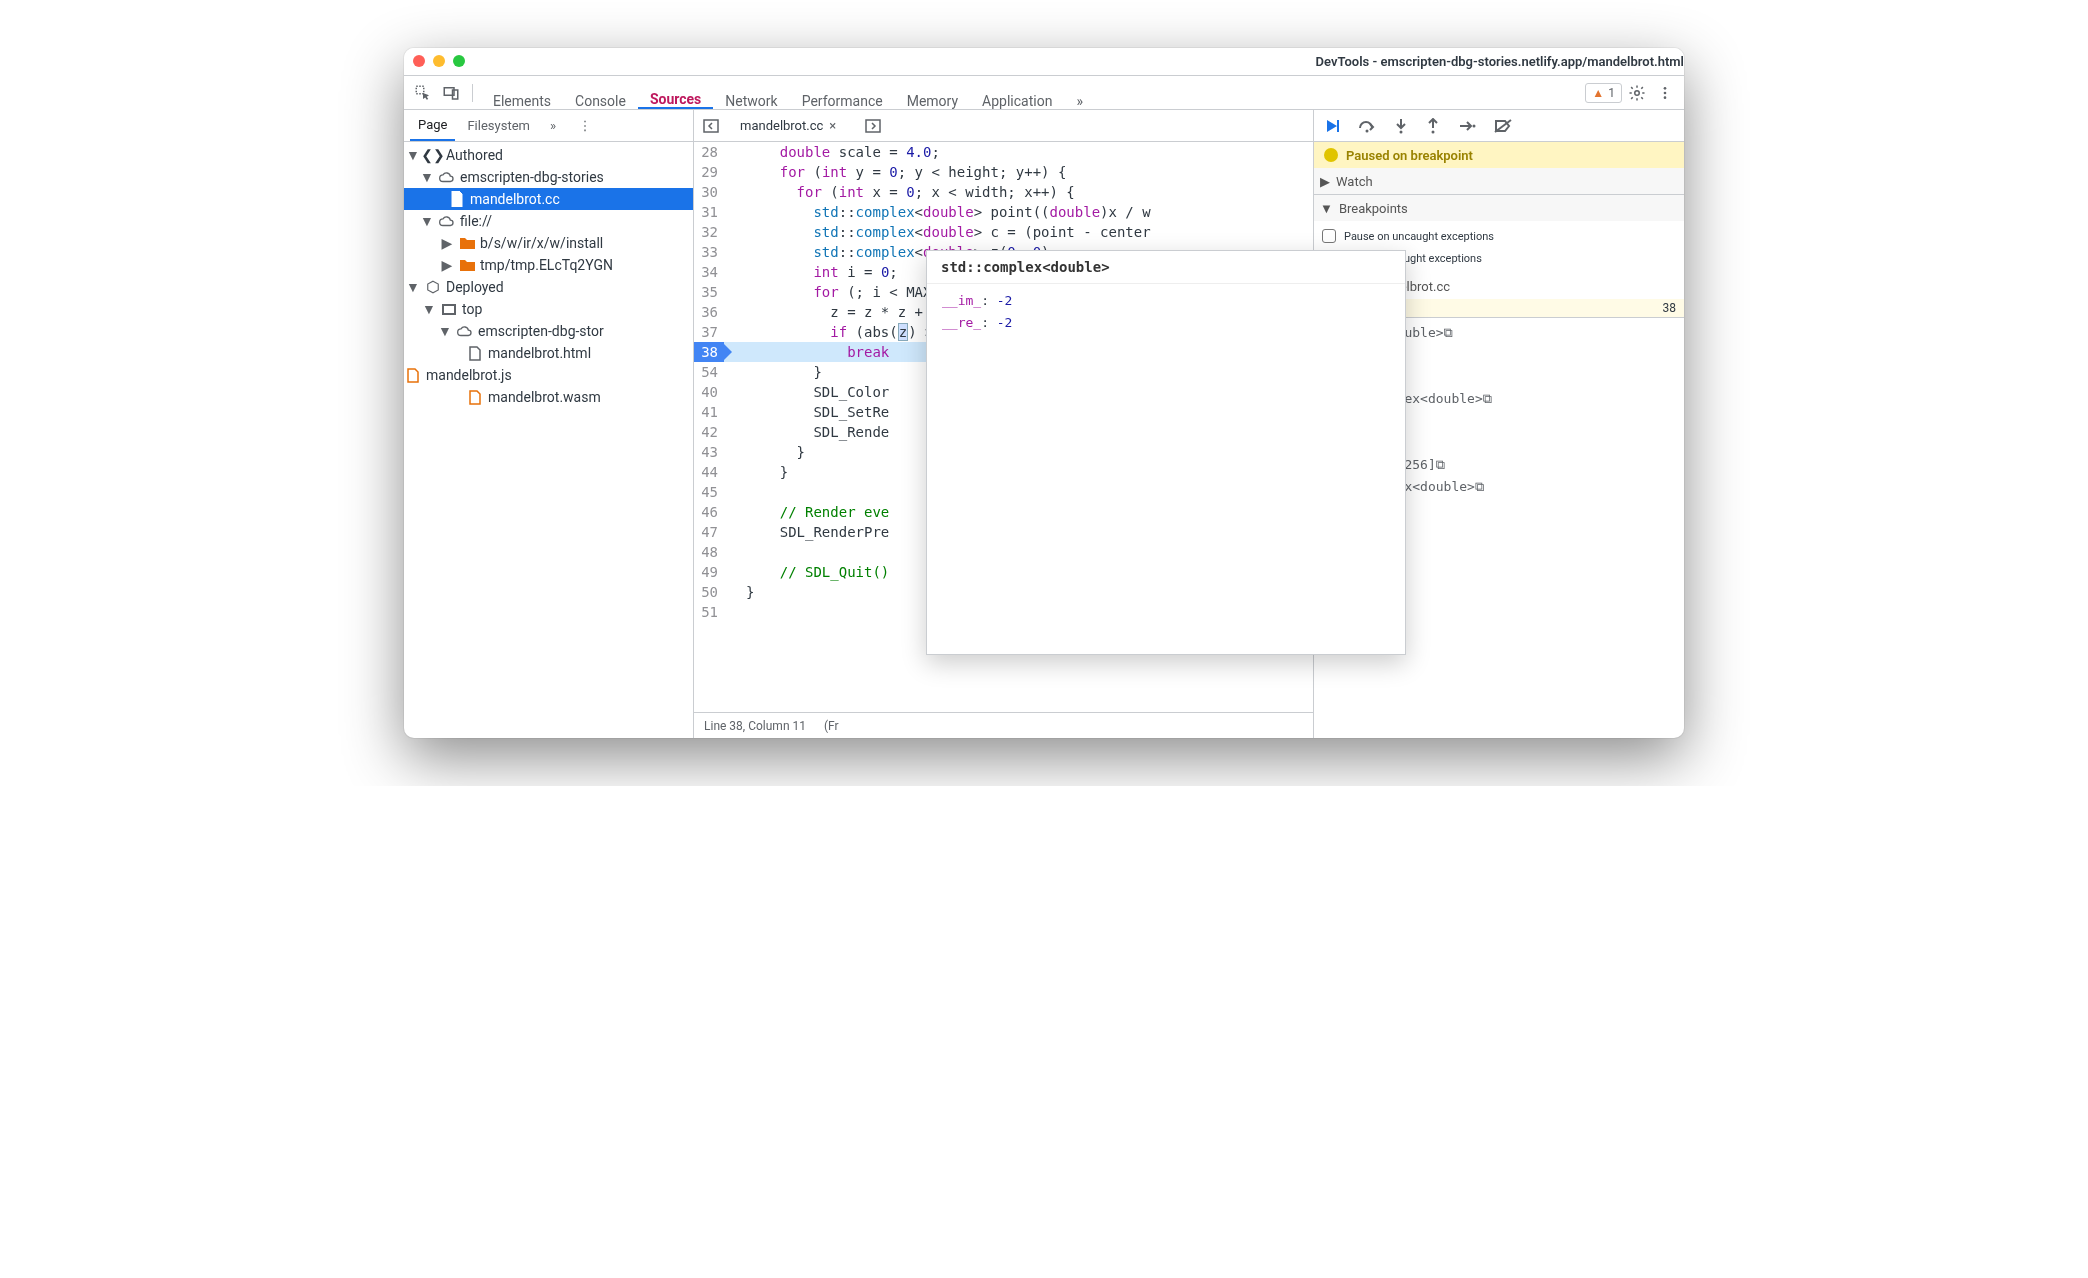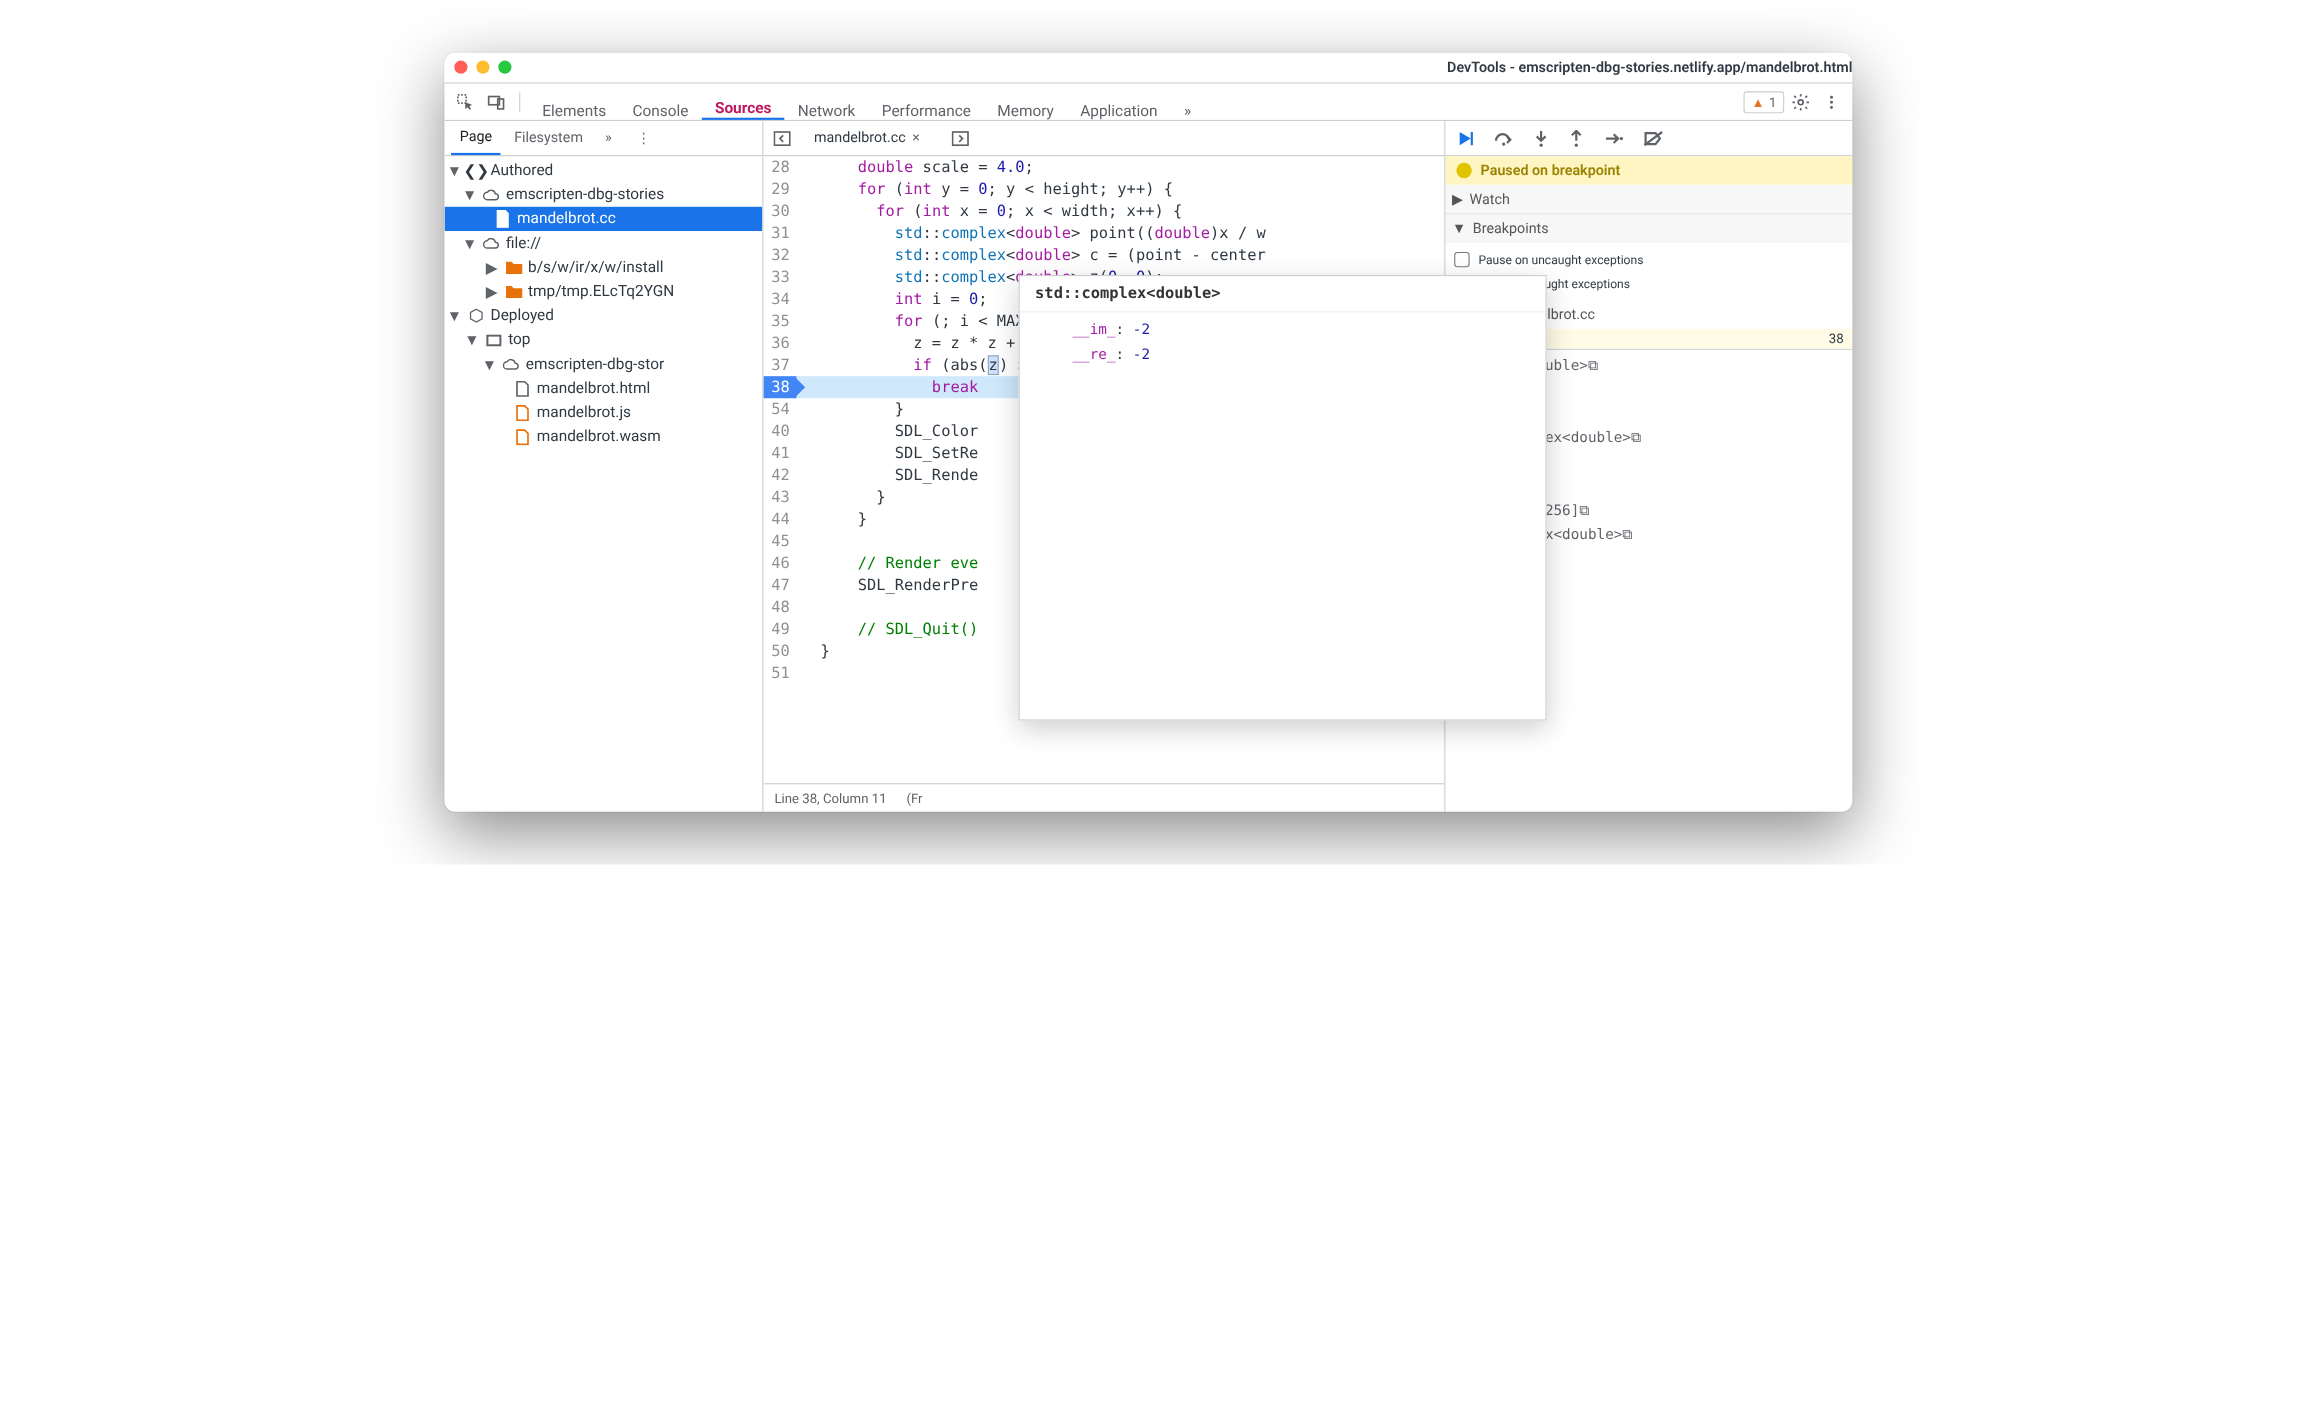--- a/index.html
+++ b/index.html
@@ -88,21 +88,21 @@
   .sect{border-bottom:1px solid var(--border);}
   .sect-head{height:26px;display:flex;align-items:center;gap:6px;padding:0 6px;font-size:13px;background:#f7f7f7;color:#555;}
   .sect-body{padding:4px 8px;font-size:11px;}
   .chk{width:14px;height:14px;border:1px solid #777;border-radius:3px;display:inline-block;flex-shrink:0;}
   .chkrow{display:flex;align-items:center;gap:8px;height:22px;}
   .scope{font-size:13px;line-height:22px;font-family:var(--sans);padding:4px 0 4px 20px;}
   .scope .tag{color:#5f6368;font-family:var(--mono);}
   
   .popover{position:absolute;top:202px;left:522px;width:480px;background:#fff;border:1px solid var(--border);box-shadow:0 8px 24px rgba(0,0,0,0.2);font-size:14px;}
   .popover .ph{font-family:var(--mono);padding:8px 14px;border-bottom:1px solid #eee;color:#333;font-weight:600;}
-  .popover .pbody{font-family:var(--mono);padding:6px 14px 320px 48px;font-size:13px;line-height:22px;}
+  .popover .pbody{font-family:var(--mono);padding:6px 14px 320px 15px;font-size:13px;line-height:22px;}
   .popover .k{color:var(--code-purple);}
   .popover .v{color:#1a1aa6;}
   .scrolldot{position:absolute;right:2px;top:188px;width:12px;height:16px;background:#888;border-radius:6px;}
   .bp-line{display:flex;align-items:center;justify-content:space-between;background:#fffbe6;padding:2px 8px;font-size:12px;}
   .cloud{width:16px;height:11px;}
 </style>
 </head>
 <body>
 
 <div class="window">
@@ -247,21 +247,21 @@
             <span>emscripten-dbg-stor</span>
           </div>
         <div class="node" style="padding-left:62px">
             <span class="ico">
               <svg width="12" height="15" viewBox="0 0 12 15" fill="none" stroke="#5f6368" stroke-width="1.5">
                 <path d="M1 1h7l3 3v10H1z"></path>
               </svg>
             </span>
             <span>mandelbrot.html</span>
           </div>
-        <div class="node" style="padding-left:62px">
+        <div class="node" style="">
             <span class="ico">
               <svg width="12" height="15" viewBox="0 0 12 15" fill="none" stroke="#e8710a" stroke-width="1.5">
                 <path d="M1 1h7l3 3v10H1z"></path>
               </svg>
             </span>
             <span>mandelbrot.js</span>
           </div>
         <div class="node" style="padding-left:62px">
             <span class="ico">
               <svg width="12" height="15" viewBox="0 0 12 15" fill="none" stroke="#e8710a" stroke-width="1.5">

